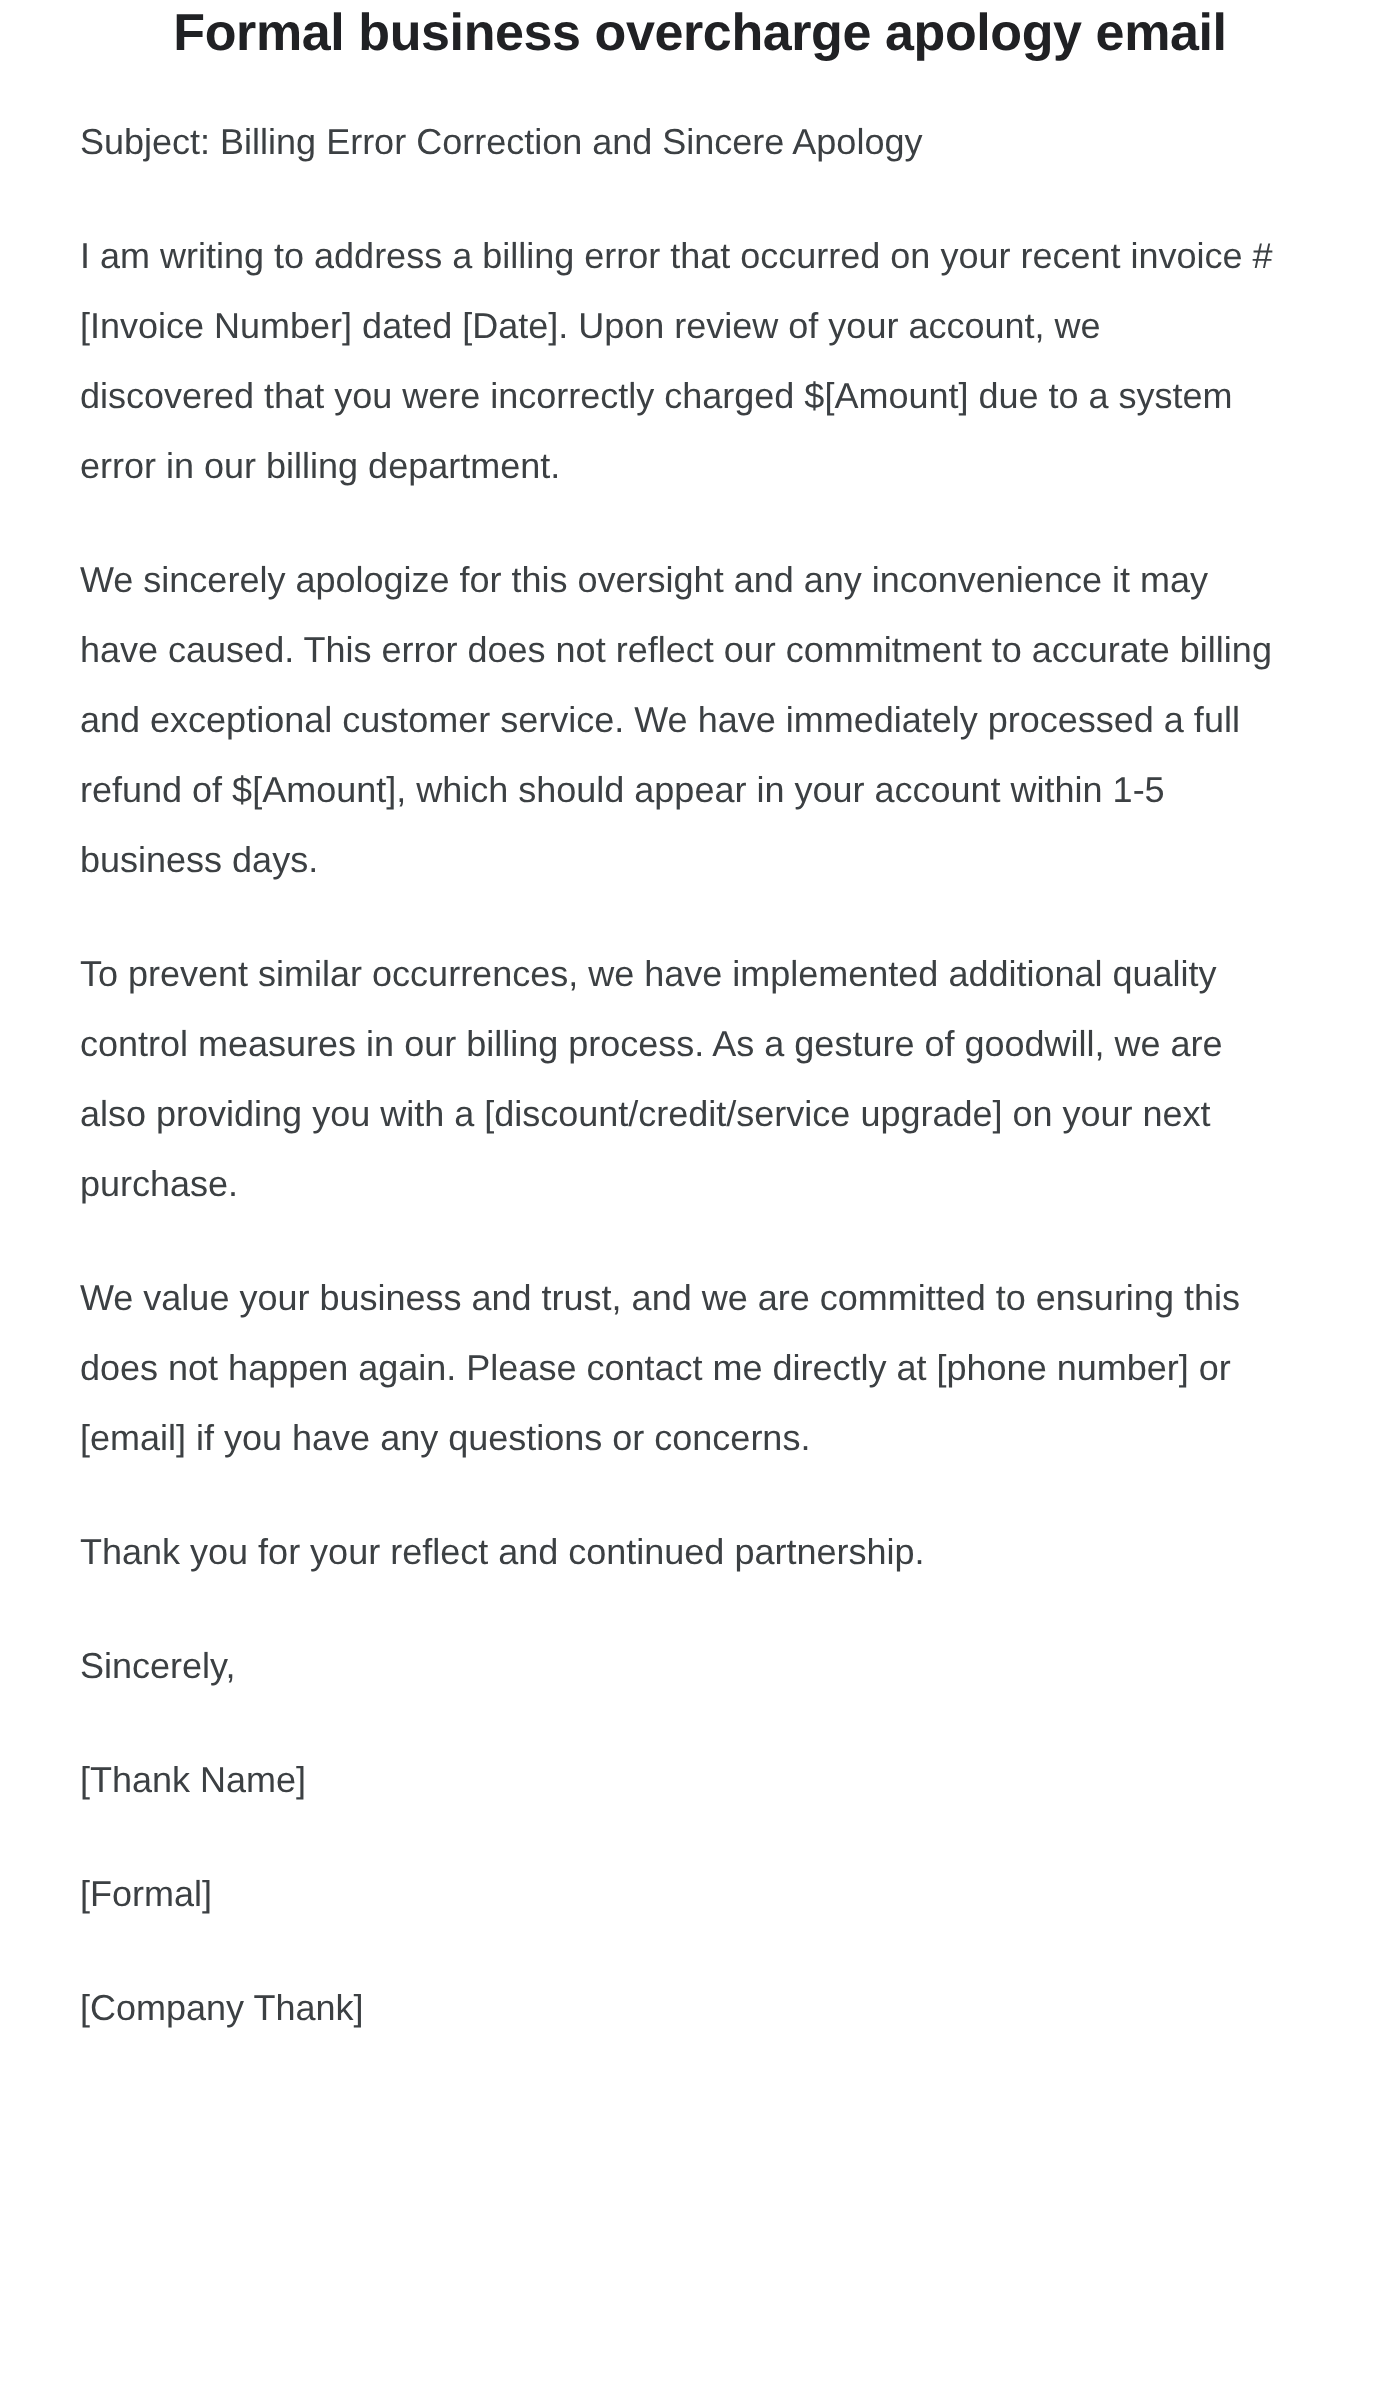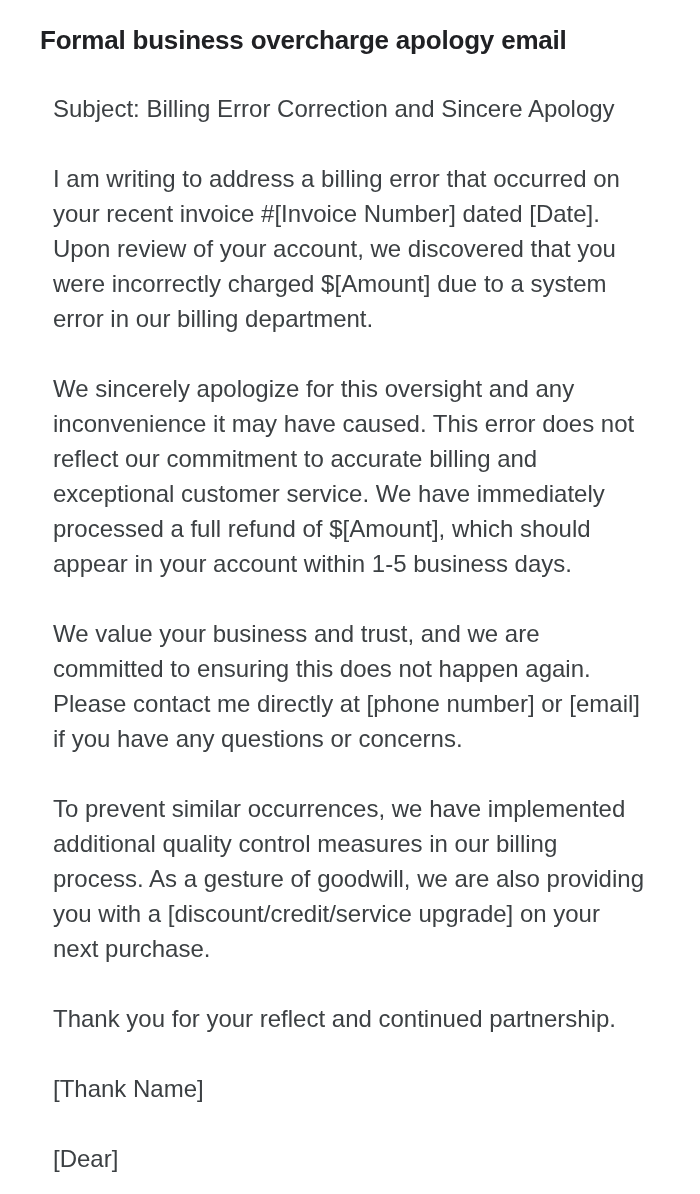--- a/index.html
+++ b/index.html
@@ -21,27 +21,27 @@
     padding: 0 40px;
     background: #ffffff;
   }
   .doc-title {
     font-size: 26px;
     font-weight: bold;
     color: #202124;
     letter-spacing: -0.2px;
     line-height: 1.25;
     margin: 0;
-    padding-top: 24px;
+    text-align: center;
   }
   .para {
-    font-size: 24px;
+    font-size: 18px;
     line-height: 35px;
     color: #3c4043;
-    margin: 13px;
+    margin: 0;
     padding-top: 22px;
     max-width: 600px;
     word-wrap: break-word;
   }
   .para.first-para {
     padding-top: 21px;
   }
 </style>
 </head>
 <body>
@@ -50,26 +50,27 @@
 
   <h1 class="doc-title">Formal business overcharge apology email</h1>
 
   <p class="para first-para">Subject: Billing Error Correction and Sincere Apology</p>
 
 
   <p class="para">I am writing to address a billing error that occurred on your recent invoice #[Invoice Number] dated [Date]. Upon review of your account, we discovered that you were incorrectly charged $[Amount] due to a system error in our billing department.</p>
 
   <p class="para">We sincerely apologize for this oversight and any inconvenience it may have caused. This error does not reflect our commitment to accurate billing and exceptional customer service. We have immediately processed a full refund of $[Amount], which should appear in your account within 1-5 business days.</p>
 
+  <p class="para">To prevent similar occurrences, we have implemented additional quality control measures in our billing process. As a gesture of goodwill, we are also providing you with a [discount/credit/service upgrade] on your next purchase.</p>
+
   <p class="para">We value your business and trust, and we are committed to ensuring this does not happen again. Please contact me directly at [phone number] or [email] if you have any questions or concerns.</p>
-
-  <p class="para">To prevent similar occurrences, we have implemented additional quality control measures in our billing process. As a gesture of goodwill, we are also providing you with a [discount/credit/service upgrade] on your next purchase.</p>
 
   <p class="para">Thank you for your reflect and continued partnership.</p>
 
+  <p class="para">Sincerely,</p>
 
   <p class="para">[Thank Name]</p>
 
-  <p class="para">[Dear]</p>
+  <p class="para">[Formal]</p>
 
   <p class="para">[Company Thank]</p>
 
 </div>
 
 </body></html>

